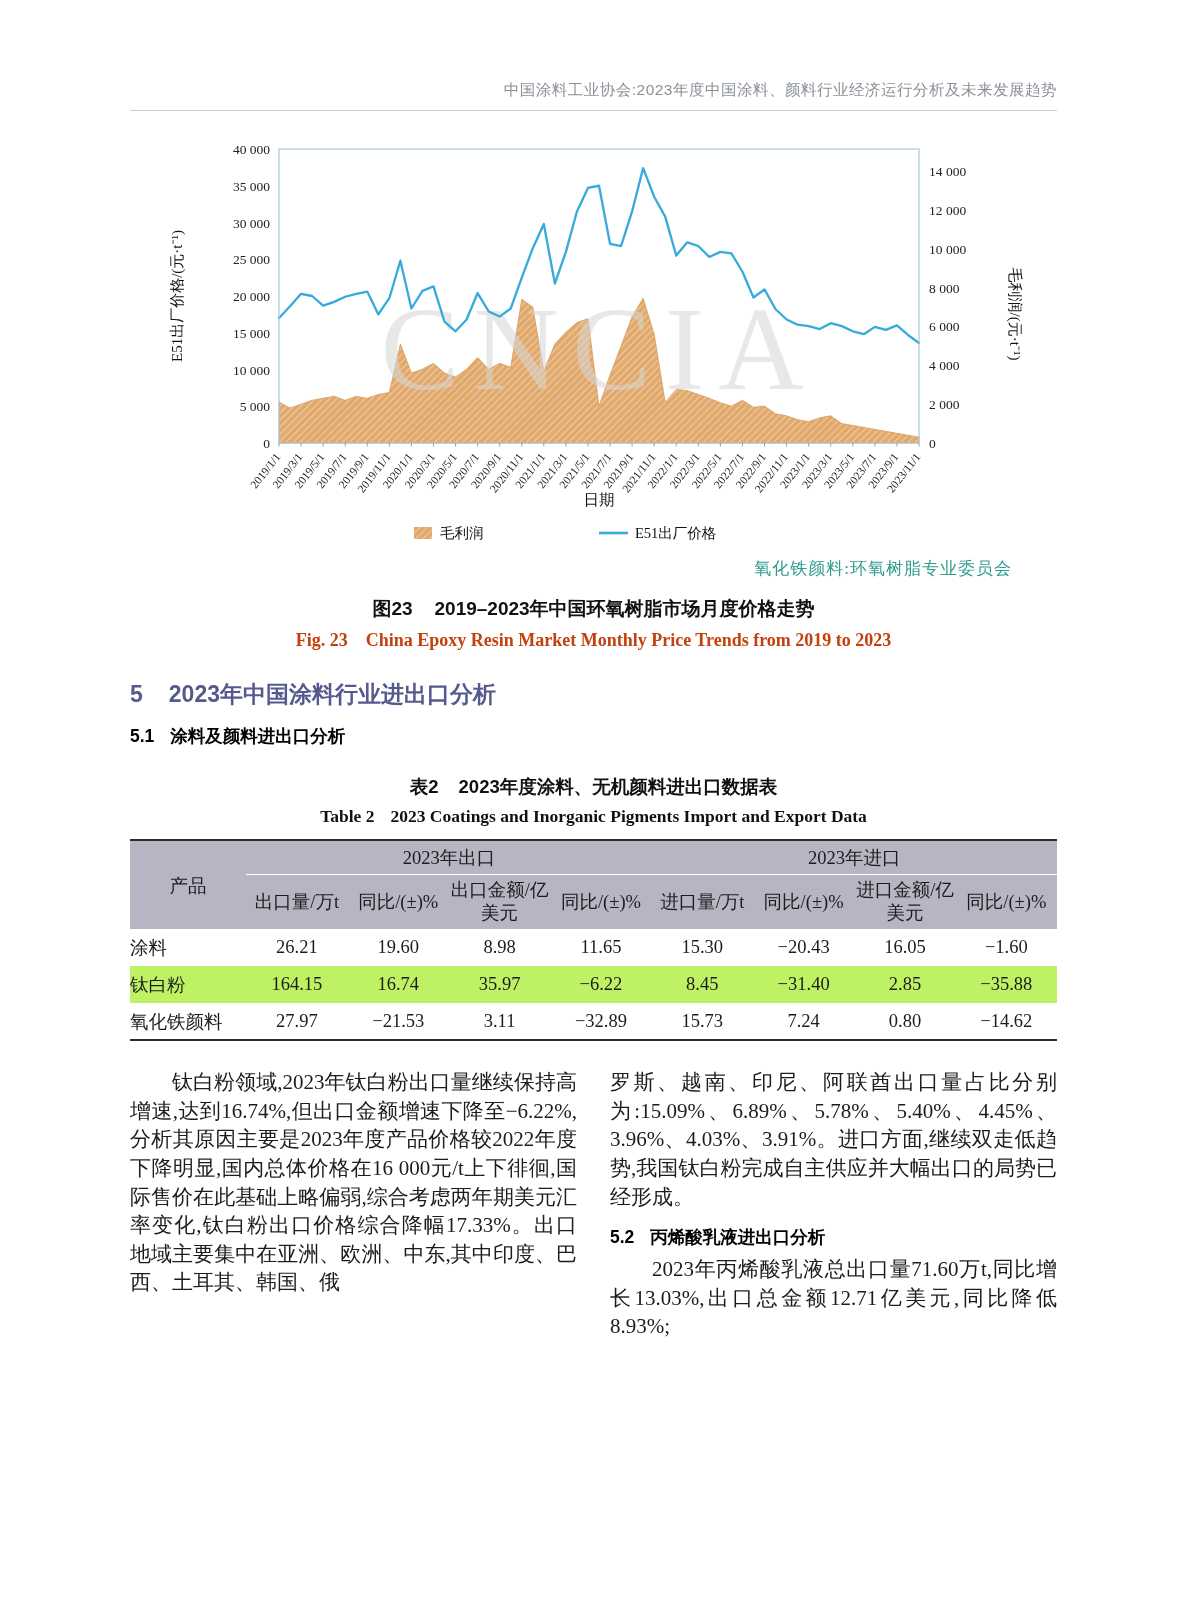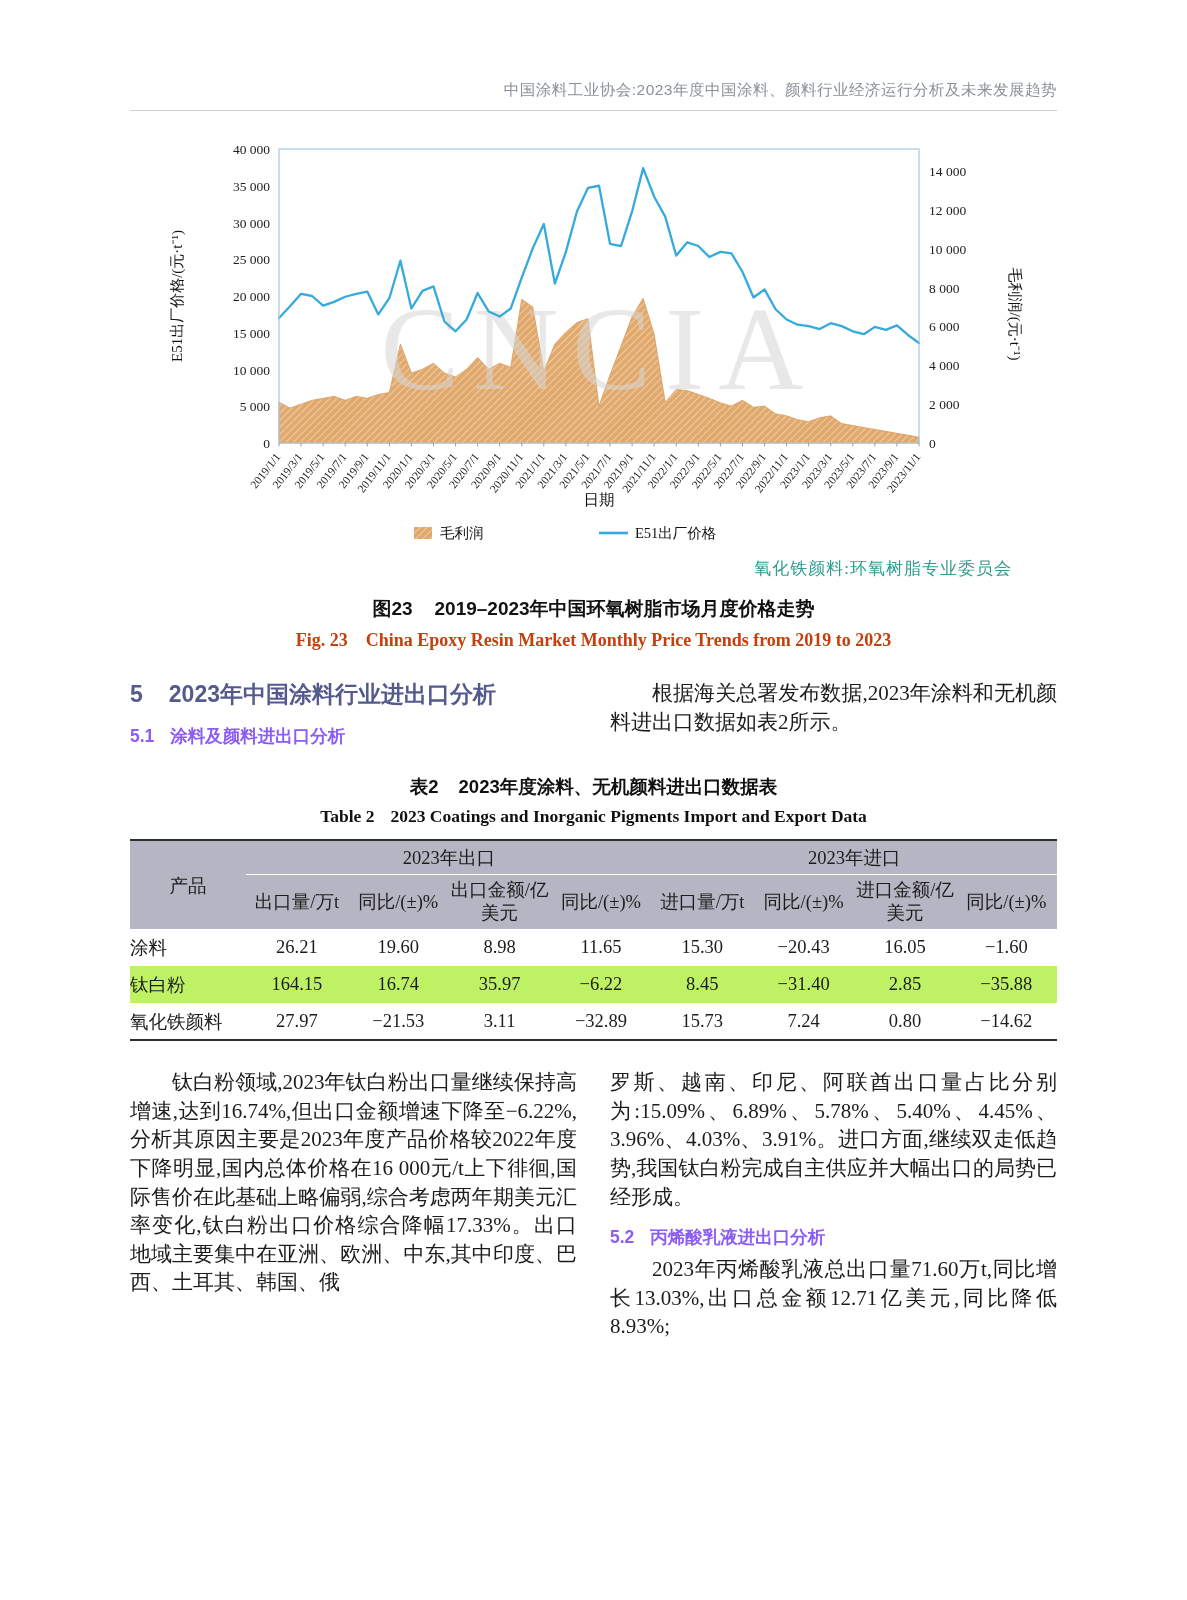--- a/index.html
+++ b/index.html
@@ -23,21 +23,21 @@
   .cap-en { margin-top:8px; text-align:center; font-weight:bold; font-size:18px; color:#c2410c; }
   .cap-en .cap-no { margin-right:18px; }
 
   
   .cols { display:flex; gap:33px; }
   .col { width:447px; }
   .row-a { margin-top:28px; }
   h2.sec { font-family:"Liberation Sans", sans-serif; font-size:23px; font-weight:bold; color:#555a8e; }
   h2.sec .no { margin-right:26px; }
   h3.sub { margin-top:14px; font-family:"Liberation Sans", sans-serif; font-size:17.5px;
-           font-weight:bold; color:#8b5cf6; }
+           font-weight:bold; color:#000000; }
   h3.sub .no { margin-right:16px; }
   p.body { font-size:21px; line-height:28.6px; text-align:justify; }
   p.indent { text-indent:2em; }
 
   
   .tbl-caps { margin-top:26px; }
   .tbl-cap-cn { text-align:center; font-family:"Liberation Sans", sans-serif; font-weight:bold;
                 font-size:18.5px; color:#111; }
   .tbl-cap-cn .cap-no { margin-right:20px; }
   .tbl-cap-en { margin-top:7px; text-align:center; font-weight:bold; font-size:17.5px; color:#111; }
@@ -186,23 +186,20 @@
 
   <div class="cols row-a">
     <div class="col">
       <h2 class="sec">
         <span class="no">5</span><span>2023年中国涂料行业进出口分析</span>
       </h2>
       <h3 class="sub">
         <span class="no">5.1</span><span>涂料及颜料进出口分析</span>
       </h3>
     </div>
-    <div class="col">
-      <p class="body indent">根据海关总署发布数据,2023年涂料和无机颜料进出口数据如表2所示。</p>
-    </div>
   </div>
 
   <div class="tbl-caps">
     <div class="tbl-cap-cn">
       <span class="cap-no">表2</span><span>2023年度涂料、无机颜料进出口数据表</span>
     </div>
     <div class="tbl-cap-en">
       <span class="cap-no">Table 2</span><span>2023 Coatings and Inorganic Pigments Import and Export Data</span>
     </div>
   </div>

